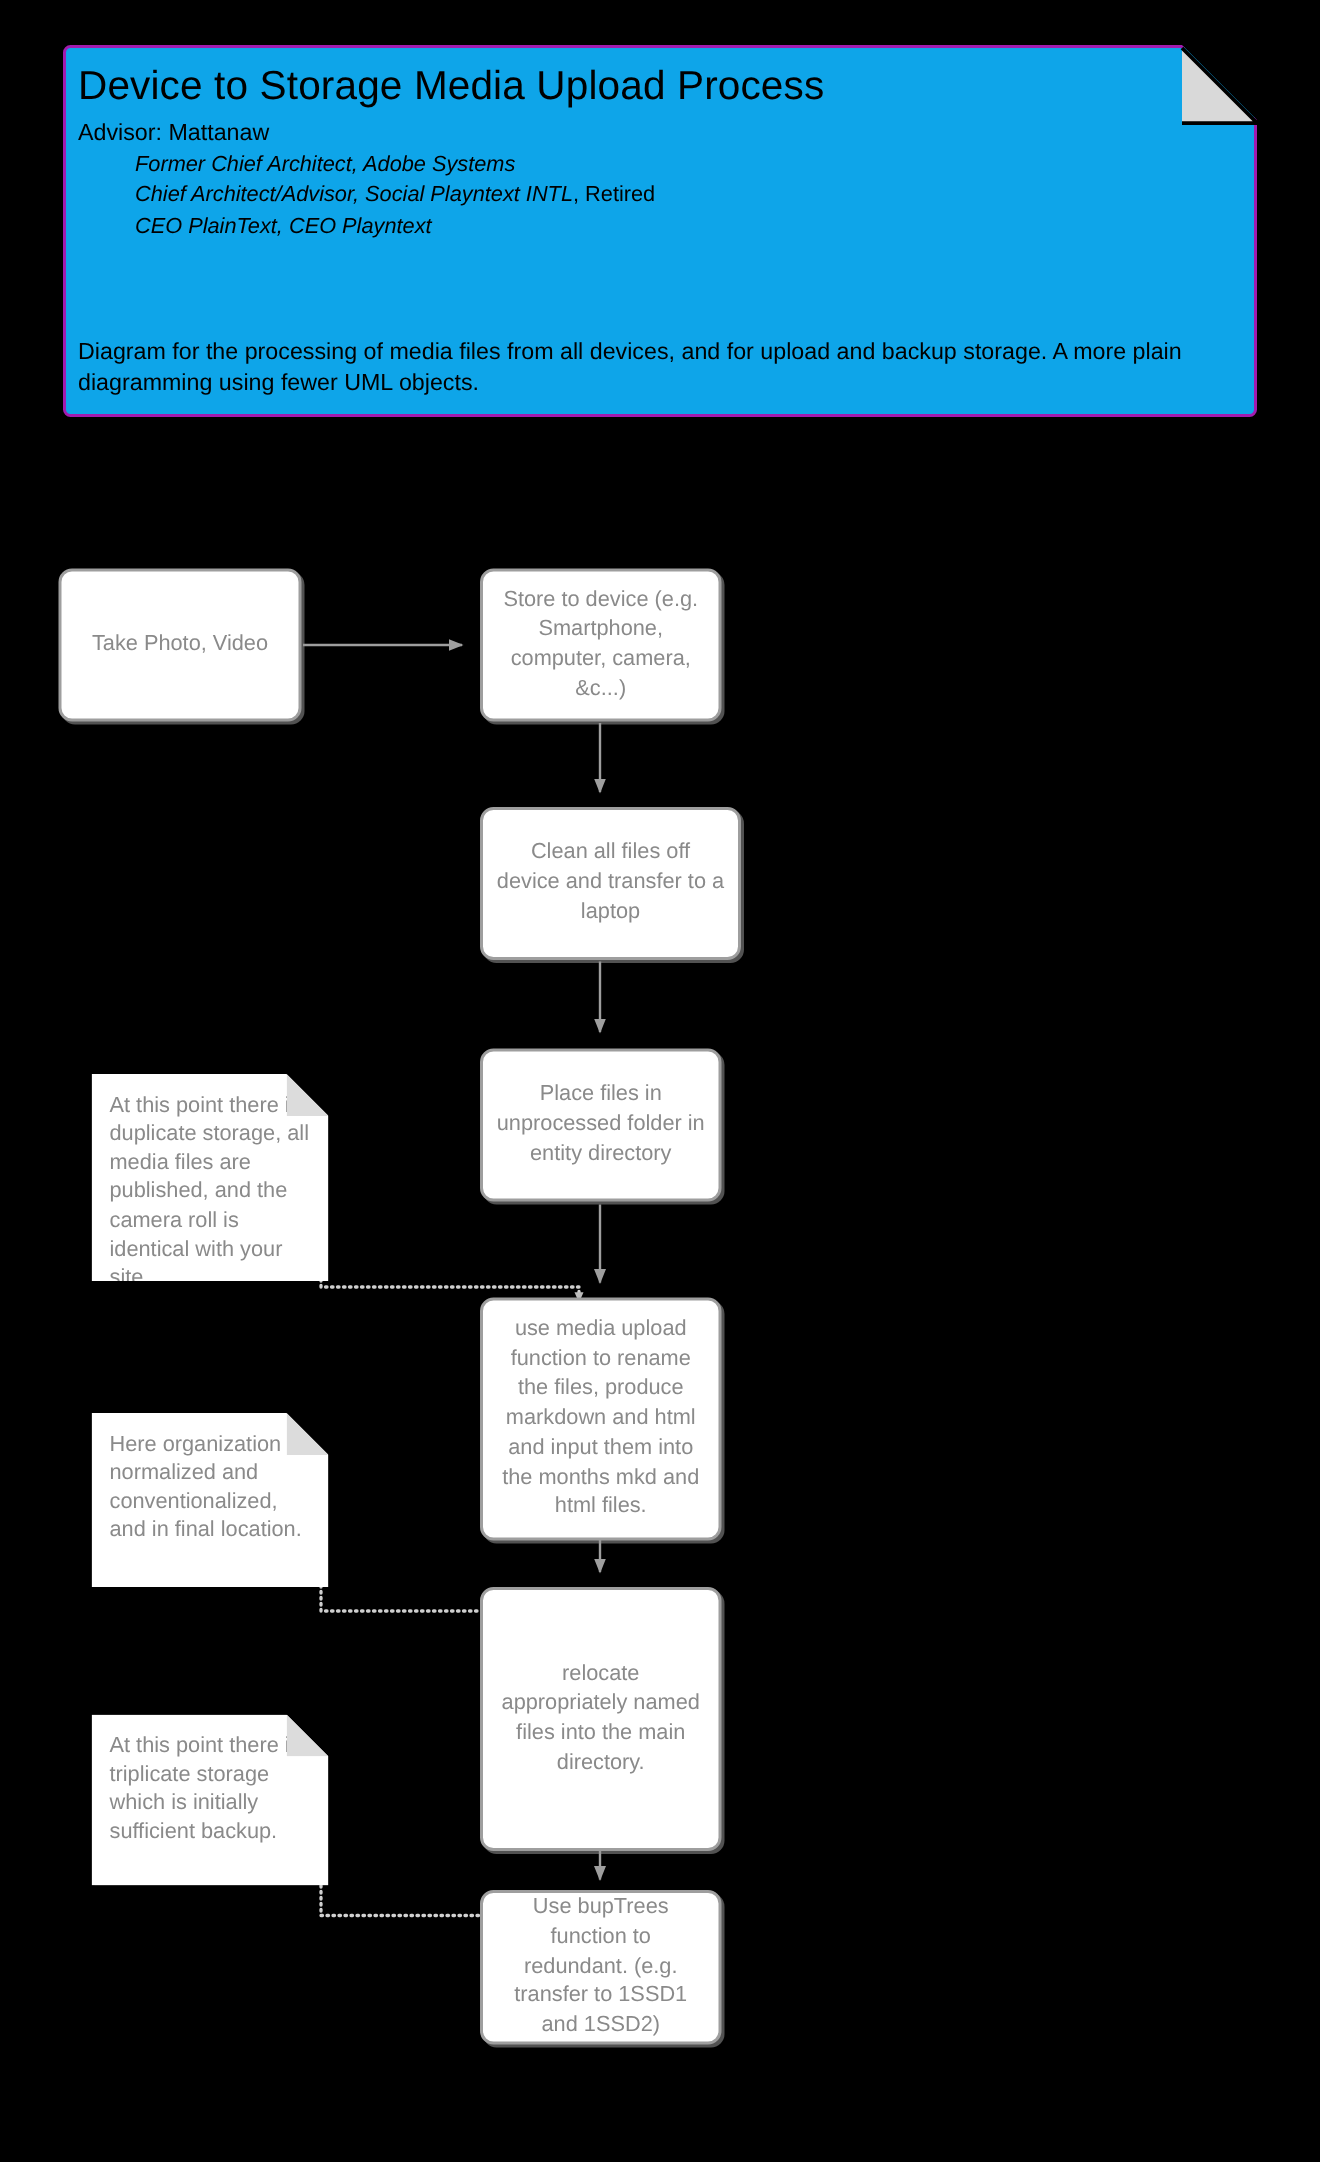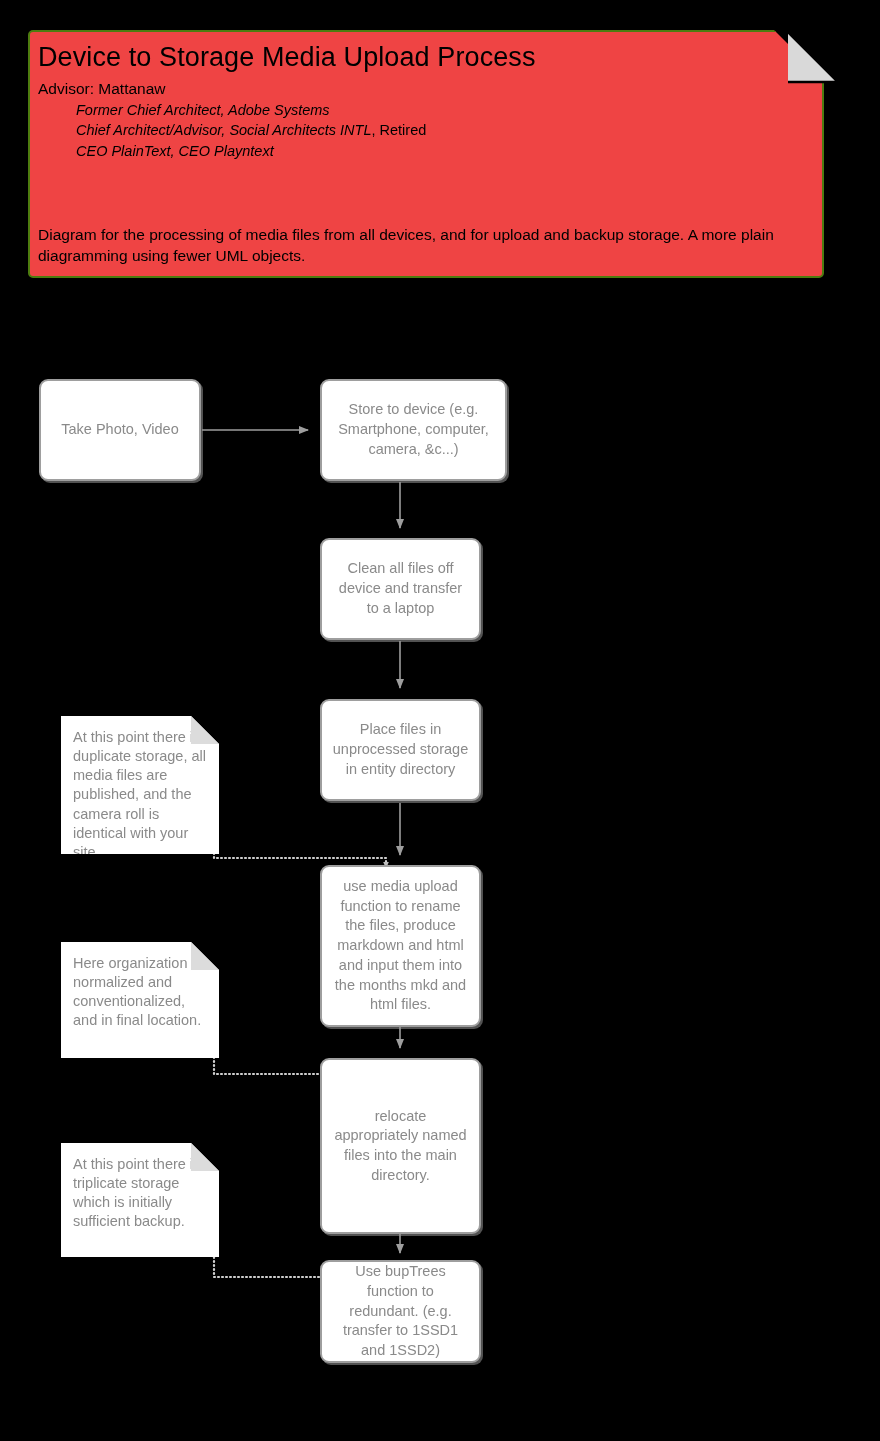--- a/index.html
+++ b/index.html
@@ -11,26 +11,26 @@
     width: 880px;
     height: 1441px;
     position: relative;
     overflow: hidden;
     font-family: "Liberation Sans", sans-serif;
   }
 
   
   #title-note {
     position: absolute;
-    left: 28px;
+    left: 42px;
     top: 30px;
     width: 796px;
     height: 248px;
-    background: #ef4444;
-    border: 2px solid #4d7c0f;
+    background: #0ea5e9;
+    border: 2px solid #a21caf;
     border-top-left-radius: 5px;
     border-bottom-left-radius: 5px;
     border-bottom-right-radius: 5px;
     box-sizing: border-box;
     
     clip-path: polygon(0 0, calc(100% - 50px) 0, 100% 50px, 100% 100%, 0 100%);
   }
   #title-fold {
     position: absolute;
     left: 788px;
@@ -141,21 +141,21 @@
 <body>
 
 <div id="title-note">
   <div class="title-inner">
     <h1 id="doc-title">Device to Storage Media Upload Process</h1>
     <div class="meta-line">Advisor: Mattanaw</div>
     <div class="role-line">
       <span>Former Chief Architect, Adobe Systems</span><span class="plain"></span>
     </div>
     <div class="role-line">
-      <span>Chief Architect/Advisor, Social Architects INTL</span><span class="plain">, Retired</span>
+      <span>Chief Architect/Advisor, Social Playntext INTL</span><span class="plain">, Retired</span>
     </div>
     <div class="role-line">
       <span>CEO PlainText, CEO Playntext</span><span class="plain"></span>
     </div>
   </div>
   <div id="doc-desc">Diagram for the processing of media files from all devices, and for upload and backup storage. A more plain diagramming using fewer UML objects.</div>
 </div>
 <div id="title-fold"></div>
 <svg id="title-fold-edge" viewBox="0 0 54 54">
   <path d="M2 2 L52 52 L2 52" fill="none" stroke="#000000" stroke-width="2.5"></path>
@@ -187,30 +187,30 @@
 
   <path d="M214,1057 L214,1074 L386,1074 L386,1080" fill="none" stroke="#cfcfcf" stroke-width="2.2" stroke-dasharray="1,3" stroke-linecap="round" marker-end="url(#ahd)"></path>
 
   <path d="M214,1257 L214,1277 L386,1277 L386,1282" fill="none" stroke="#cfcfcf" stroke-width="2.2" stroke-dasharray="1,3" stroke-linecap="round" marker-end="url(#ahd)"></path>
 </svg>
 
 <div class="node" style="left:39px; top:379px; width:162px; height:102px;">
   <span>Take Photo, Video</span>
 </div>
 
-<div class="node" style="left:320px; top:379px; width:187px; height:102px;">
+<div class="node" style="left:320px; top:379px; width:161px; height:102px;">
   <span>Store to device (e.g. Smartphone, computer, camera, &amp;c...)</span>
 </div>
 
-<div class="node" style="left:320px; top:538px; width:161px; height:102px;">
+<div class="node" style="left:320px; top:538px; width:174px; height:102px;">
   <span>Clean all files off device and transfer to a laptop</span>
 </div>
 
 <div class="node" style="left:320px; top:699px; width:161px; height:102px;">
-  <span>Place files in unprocessed storage in entity directory</span>
+  <span>Place files in unprocessed folder in entity directory</span>
 </div>
 
 <div class="node" style="left:320px; top:865px; width:161px; height:162px;">
   <span>use media upload function to rename the files, produce markdown and html and input them into the months mkd and html files.</span>
 </div>
 
 <div class="node" style="left:320px; top:1058px; width:161px; height:176px;">
   <span>relocate appropriately named files into the main directory.</span>
 </div>
 

